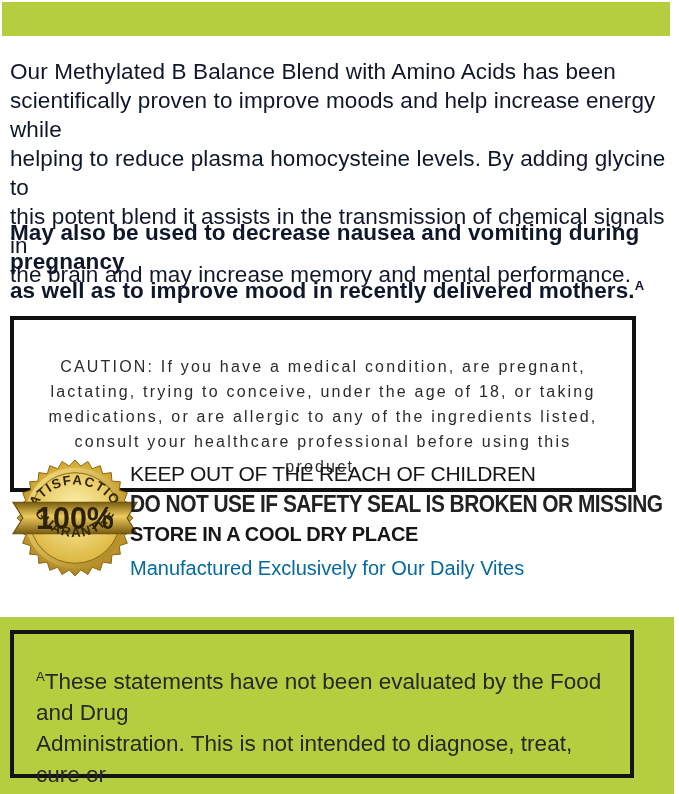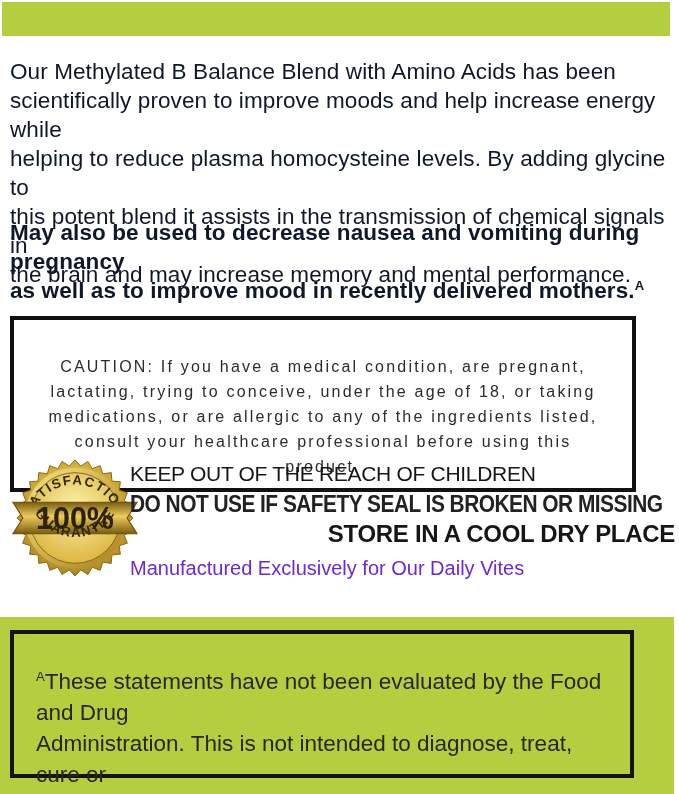--- a/index.html
+++ b/index.html
@@ -36,22 +36,22 @@
   }
   .seal text{font-family:"Liberation Sans", sans-serif;}
   .seal .arc-text{font-size:13.5px;font-weight:bold;letter-spacing:1.6px;fill:#33270a;}
   .seal .pct-text{font-size:31px;font-weight:bold;fill:#2b2008;}
   .warn-block{
     position:absolute;left:130px;top:458px;width:545px;color:#161616;
   }
   .warn1{font-size:21px;font-weight:normal;letter-spacing:-0.3px;line-height:31px;}
   .warn2{font-size:23.5px;font-weight:bold;letter-spacing:-0.6px;line-height:30px;
          transform:scaleX(0.89);transform-origin:left center;white-space:nowrap;color:#222222;}
-  .warn3{font-size:24px;font-weight:bold;letter-spacing:-0.3px;line-height:30px;text-align:right;}
-  .mfg{font-size:20px;line-height:26px;color:#6d28d9;}
+  .warn3{font-size:20px;font-weight:bold;letter-spacing:-0.3px;line-height:30px;}
+  .mfg{font-size:20px;line-height:26px;color:#0369a1;}
   .mfg1{margin-top:6px;}
   .bottom-panel{
     position:absolute;left:0;top:617px;width:674px;height:177px;
     background:#b5ce3f;
   }
   .disclaimer-box{
     position:absolute;left:10px;top:13px;width:624px;height:148px;
     box-sizing:border-box;border:4px solid #141414;
     padding:32px 18px 9px 22px;
     font-size:22.5px;line-height:31px;color:#272727;

